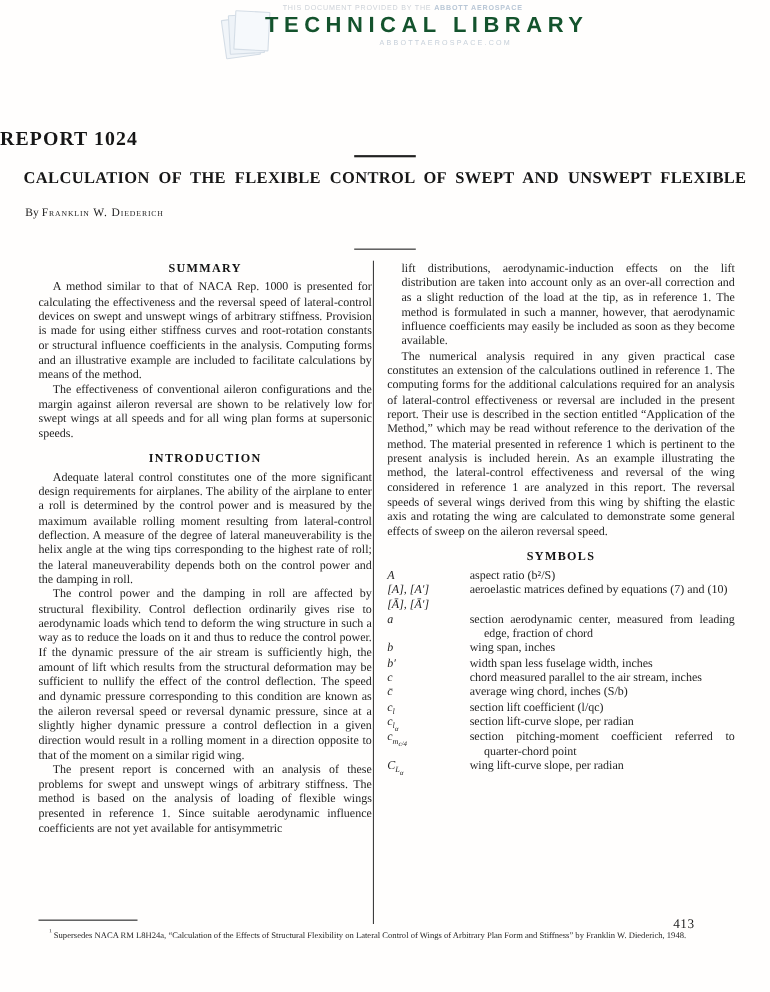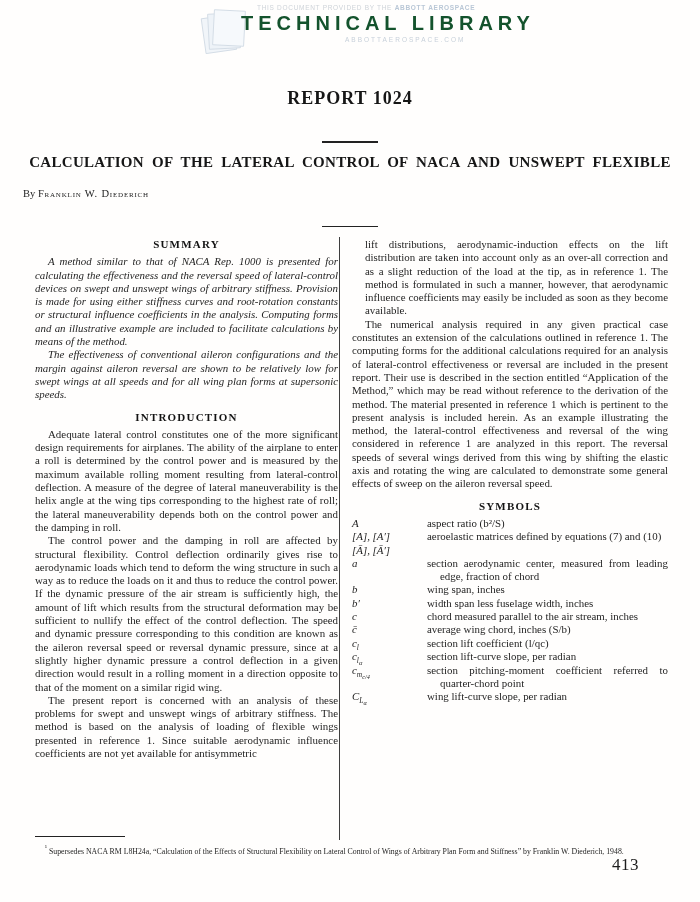--- a/index.html
+++ b/index.html
@@ -35,21 +35,21 @@
     letter-spacing:5px;color:#14532d;white-space:nowrap;
   }
   .wm-line3{
     position:relative;z-index:1;margin:1px 0 0 162px;
     font-family:"Liberation Sans",sans-serif;font-size:6.5px;letter-spacing:2px;
     color:#c7d0da;white-space:nowrap;
   }
 
   
   .report-number{
-    position:absolute;top:88px;left:0;width:100%;text-align:center;
+    position:absolute;top:116px;left:0;width:100%;text-align:left;
     font-size:18px;font-weight:bold;letter-spacing:1px;color:#161616;
   }
   .rule{
     position:absolute;left:322px;width:56px;border-top:2px solid #222;
   }
   .rule-1{top:141px;}
   .rule-2{top:226px;border-top-width:1.5px;}
   .doc-title{
     position:absolute;top:154px;left:20px;width:660px;text-align:center;
     font-size:15px;font-weight:bold;line-height:17.5px;
@@ -73,21 +73,21 @@
     position:absolute;left:339px;top:237px;height:603px;width:1px;
     background:#3e3e3e;
   }
   .section-heading{
     text-align:center;font-weight:bold;font-size:11px;letter-spacing:1.2px;
     margin:0 0 4px 0;color:#141414;font-family:Liberation Serif, serif;
   }
   .section-heading.spaced{margin-top:9px;}
   .col p{margin:0;text-indent:13px;}
   .col p.no-indent{text-indent:0;margin-left:13px;}
-  .italic p{font-style:italic;}
+  .italic p{}
 
   
   .symbols-list{margin-top:2px;}
   .sym-row{display:flex;margin:0;}
   .sym-sym{
     flex:0 0 75px;font-style:italic;font-size:10.9px;line-height:13.3px;
     white-space:nowrap;
   }
   .sym-def{
     flex:1;padding-left:13px;text-indent:-13px;text-align:justify;
@@ -98,22 +98,22 @@
   
   .footnote-rule{
     position:absolute;left:35px;top:836px;width:90px;border-top:1.5px solid #222;
   }
   .footnote{
     position:absolute;left:35px;top:843px;width:633px;
     font-size:7.8px;line-height:9.6px;text-align:justify;color:#242424;
   }
   .footnote .fn-first{text-indent:10px;}
   .page-number{
-    position:absolute;left:612px;top:855px;
-    font-size:17px;letter-spacing:0.5px;color:#1c1c1c;text-align:center;
+    position:absolute;left:612px;top:833px;
+    font-size:12px;letter-spacing:0.5px;color:#1c1c1c;text-align:center;
   }
 </style>
 </head>
 <body>
 
 <div class="page">
 
   <div class="watermark">
     <div class="wm-logo">
       <div class="sheet s1"></div>
@@ -121,21 +121,21 @@
         <div class="sheet s3"></div>
     </div>
     <div class="wm-line1"><span>This Document Provided by the</span>&nbsp;<span class="brand">Abbott Aerospace</span></div>
     <div class="wm-line2">TECHNICAL LIBRARY</div>
     <div class="wm-line3">ABBOTTAEROSPACE.COM</div>
   </div>
 
   <div class="report-number">REPORT 1024</div>
   <div class="rule rule-1"></div>
   <div class="doc-title">
-    <div>CALCULATION OF THE LATERAL CONTROL OF NACA AND UNSWEPT FLEXIBLE</div>
+    <div>CALCULATION OF THE FLEXIBLE CONTROL OF SWEPT AND UNSWEPT FLEXIBLE</div>
   </div>
   <div class="byline"><span>By</span>&nbsp;<span class="name">Franklin W. Diederich</span></div>
   <div class="rule rule-2"></div>
 
   <div class="col-divider"></div>
 
   <div class="col col-left">
     <div class="section-heading">SUMMARY</div>
     <div class="italic">
       <p>A method similar to that of NACA Rep. 1000 is presented for calculating the effectiveness and the reversal speed of lateral-control devices on swept and unswept wings of arbitrary stiffness.  Provision is made for using either stiffness curves and root-rotation constants or structural influence coefficients in the analysis.  Computing forms and an illustrative example are included to facilitate calculations by means of the method.</p>

